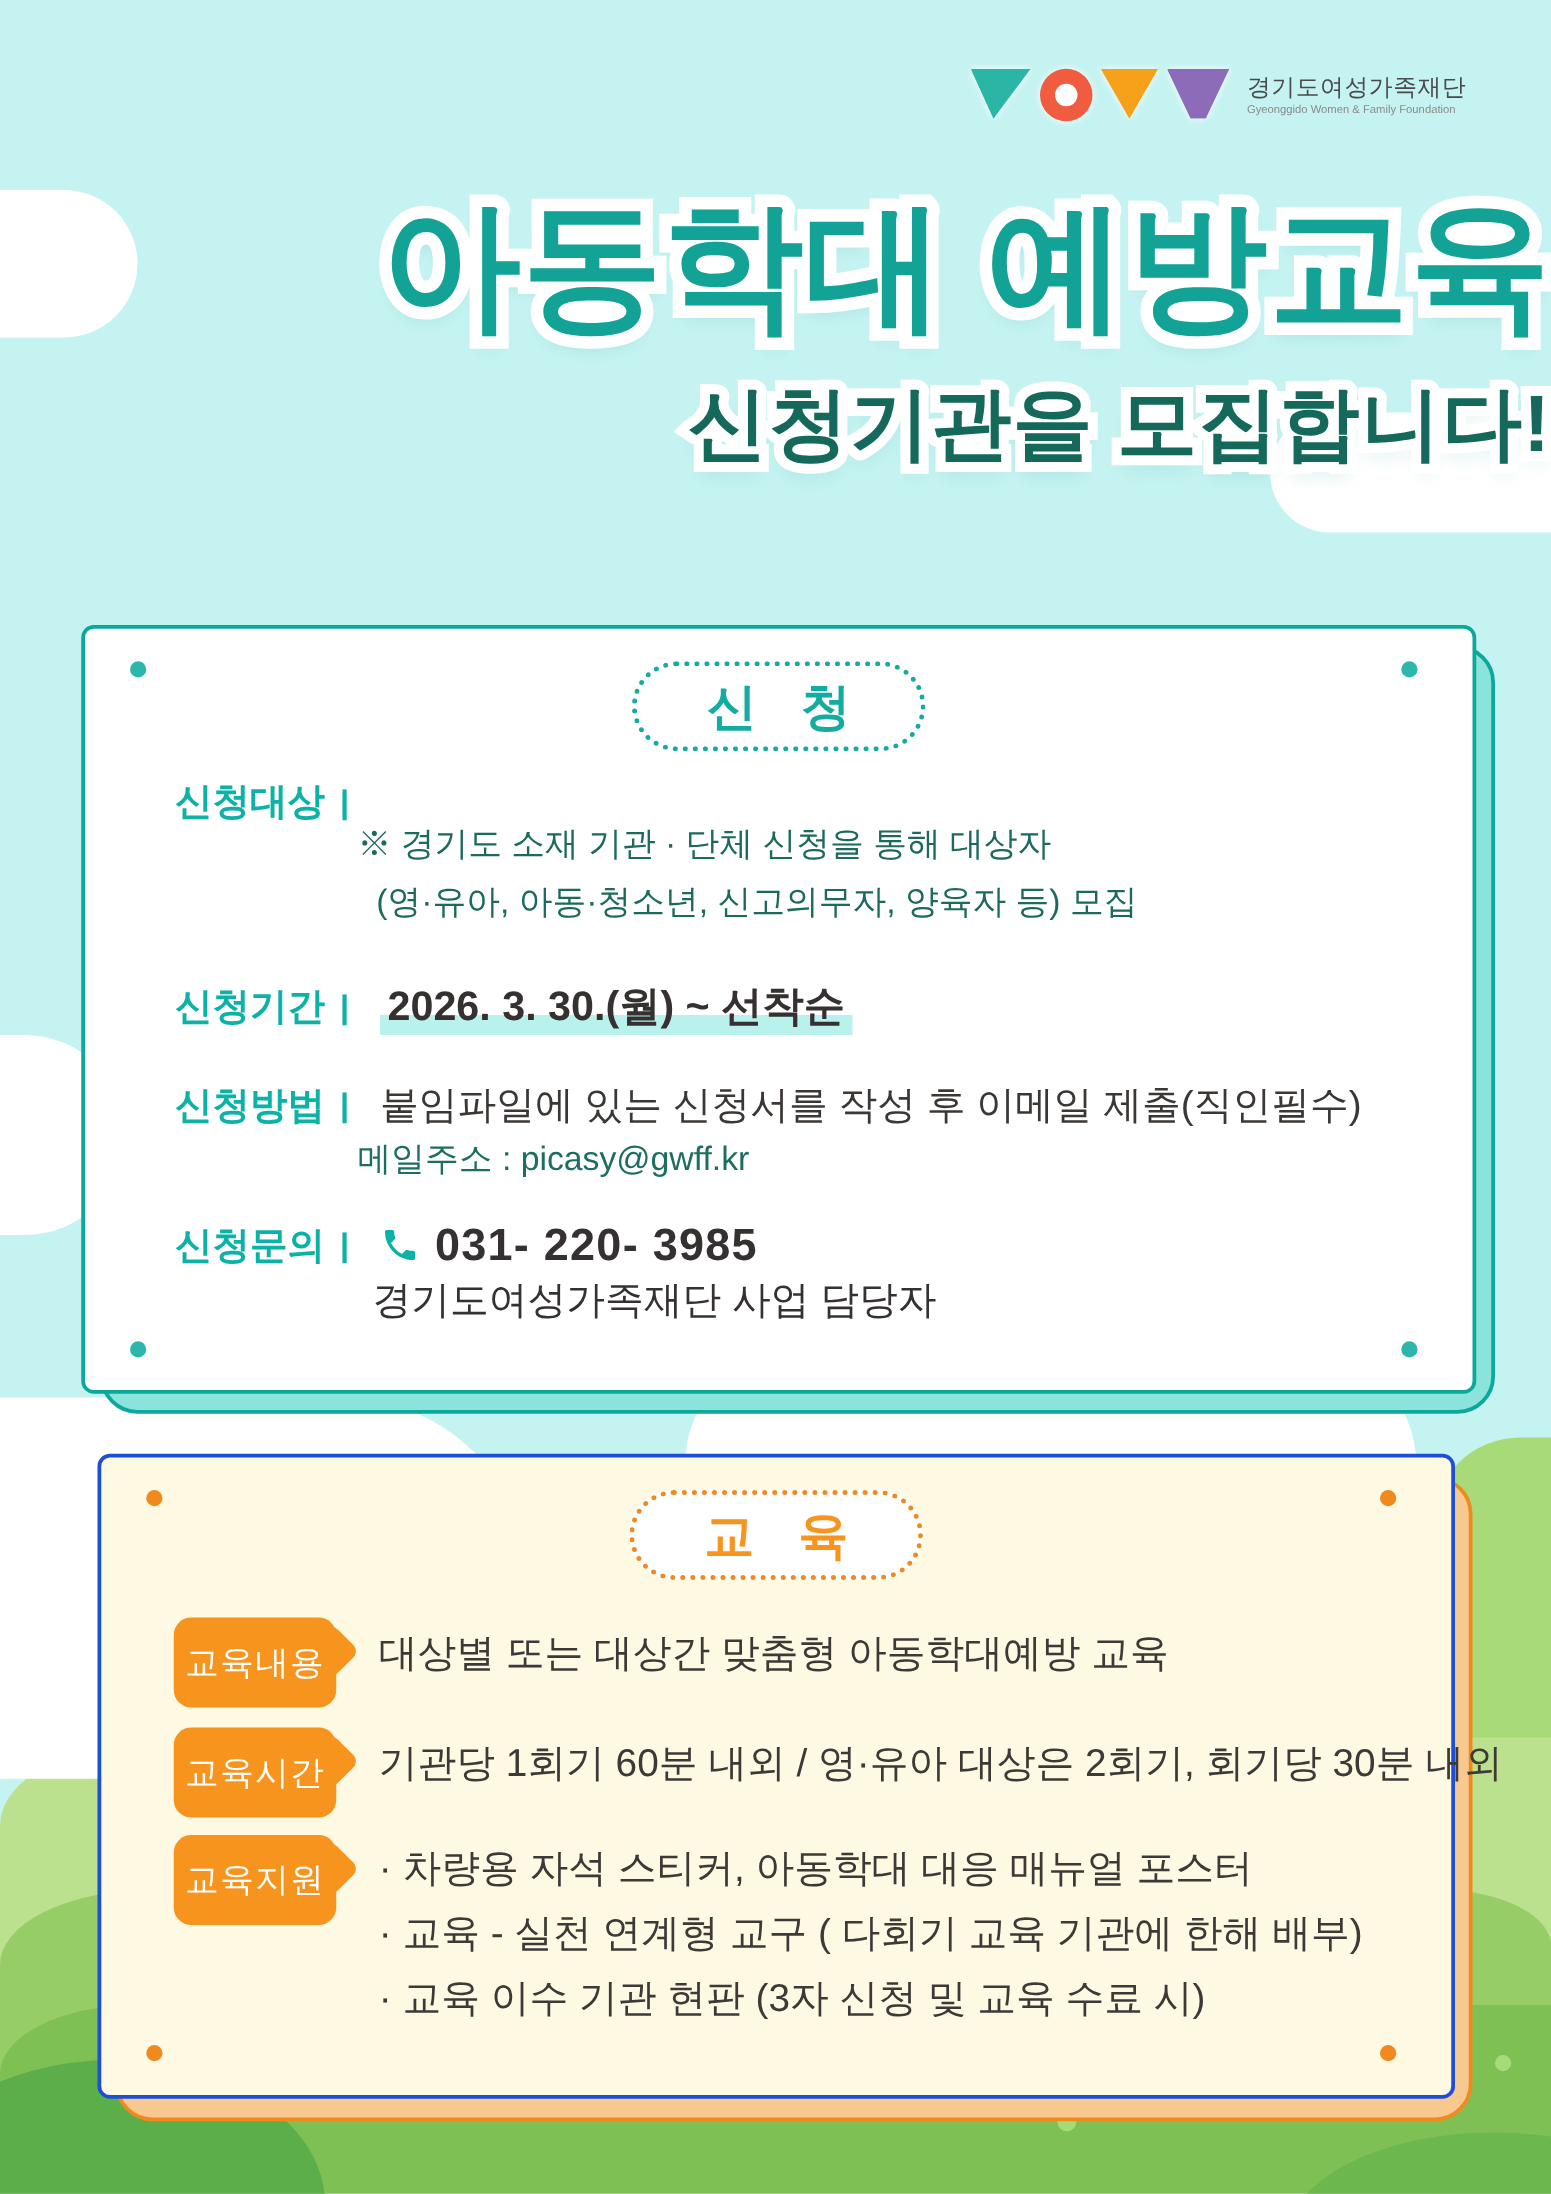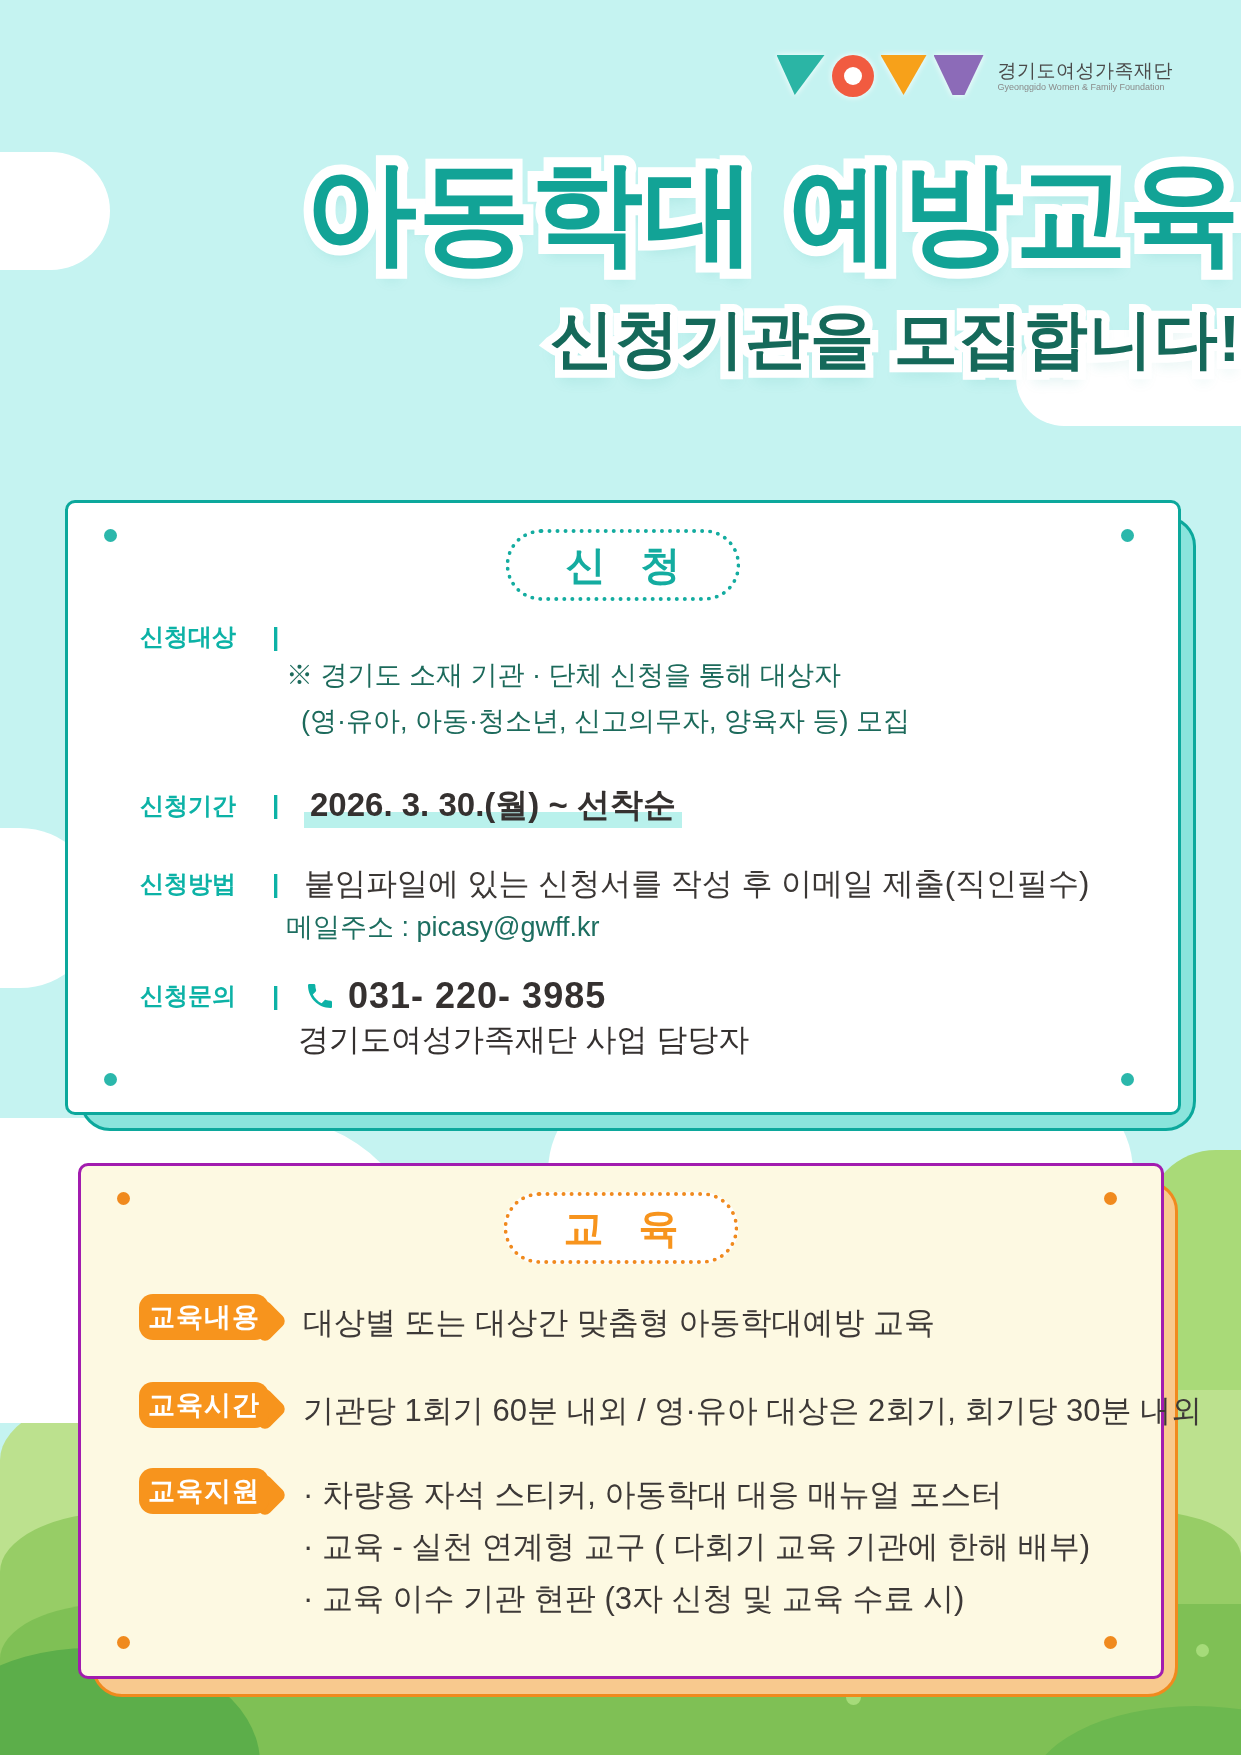--- a/index.html
+++ b/index.html
@@ -34,51 +34,51 @@
   .t2{top:296px;font-size:64px;font-weight:bold;letter-spacing:1px;}
   .t2 .stroke{-webkit-text-stroke:16px #FFFFFF;}
   .t2 .fill{color:#15695A;}
 
   
   .card-shadow{position:absolute;border-radius:30px;z-index:3;}
   .card{position:absolute;border-radius:10px;z-index:4;}
   .apply-shadow{left:80px;top:516px;width:1110px;height:609px;background:#8AE4DC;border:3px solid #0CA89C;}
   .apply-card{left:65px;top:500px;width:1110px;height:609px;background:#FFFFFF;border:3px solid #0CA89C;}
   .edu-shadow{left:92px;top:1181px;width:1080px;height:510px;background:#F8C98E;border:3px solid #F08A1E;}
-  .edu-card{left:78px;top:1163px;width:1080px;height:510px;background:#FDF9E2;border:3px solid #a21caf;}
+  .edu-card{left:78px;top:1163px;width:1080px;height:510px;background:#FDF9E2;border:3px solid #1d4ed8;}
 
   .corner-dot{position:absolute;width:13px;height:13px;border-radius:50%;}
   .apply-card .corner-dot{background:#2BB7AB;}
   .edu-card .corner-dot{background:#F08A1E;}
   .dot-tl{left:36px;top:26px;} .dot-tr{right:44px;top:26px;}
   .apply-card .dot-bl{left:36px;top:570px;} .apply-card .dot-br{right:44px;top:570px;}
   .edu-card .dot-bl{left:36px;top:470px;} .edu-card .dot-br{right:44px;top:470px;}
 
   .pill-badge{position:absolute;left:50%;transform:translateX(-50%);top:26px;height:64px;padding:0 44px;
     background:#FFFFFF;border-radius:36px;display:flex;align-items:center;justify-content:center;
     font-size:40px;font-weight:bold;letter-spacing:12px;text-indent:12px;}
   .apply-badge{border:4px dotted #14ACA0;color:#14ACA0;}
   .edu-badge{border:4px dotted #F08A1E;color:#F7941D;}
 
   
   .arow{position:absolute;left:72px;white-space:nowrap;display:flex;align-items:center;}
-  .alabel{font-size:24px;font-weight:bold;color:#0CB2A6;width:132px;}
+  .alabel{font-size:30px;font-weight:bold;color:#0CB2A6;width:132px;}
   .asep{font-size:26px;font-weight:bold;color:#0CB2A6;width:14px;margin-right:18px;}
   .acontent{font-size:31px;color:#3B3735;}
   .acontent.strong{font-weight:bold;font-size:33px;color:#353130;}
   .hl{background:linear-gradient(to top,#B9F1EC 36%,transparent 36%);padding:0 6px;}
   .anote{position:absolute;font-size:27px;color:#1C6A5B;white-space:nowrap;}
   .amail{position:absolute;font-size:27px;color:#1D6E60;white-space:nowrap;}
   .aphone-num{font-size:36px;font-weight:bold;color:#353130;letter-spacing:1px;}
   .astaff{position:absolute;font-size:31px;color:#353130;white-space:nowrap;}
   .phone-ic{width:32px;height:32px;margin-right:12px;}
 
   
-  .tag{position:absolute;left:58px;width:130px;height:46px;background:#F7941D;border-radius:14px;
-    display:flex;align-items:center;justify-content:center;color:#fff;font-size:27px;font-weight:bold;letter-spacing:1px;}
+  .tag{position:absolute;left:58px;width:130px;height:72px;background:#F7941D;border-radius:14px;
+    display:flex;align-items:center;justify-content:center;color:#fff;font-size:27px;font-weight:normal;letter-spacing:1px;}
   .tag::after{content:"";position:absolute;right:-12px;top:11px;width:32px;height:32px;background:#F7941D;border-radius:7px;transform:rotate(45deg);z-index:-1;}
   .eline{position:absolute;left:222px;font-size:31px;color:#3D3937;white-space:nowrap;}
 </style>
 </head>
 <body>
 
 <div class="page">
 
   <div class="grass" style="left:1146px;top:1150px;width:95px;height:605px;background:#A9DA78;border-top-left-radius:70px;"></div>
   <div class="grass" style="left:0;top:1390px;width:1241px;height:365px;background:#BCE18E;border-top-left-radius:140px 70px;"></div>

